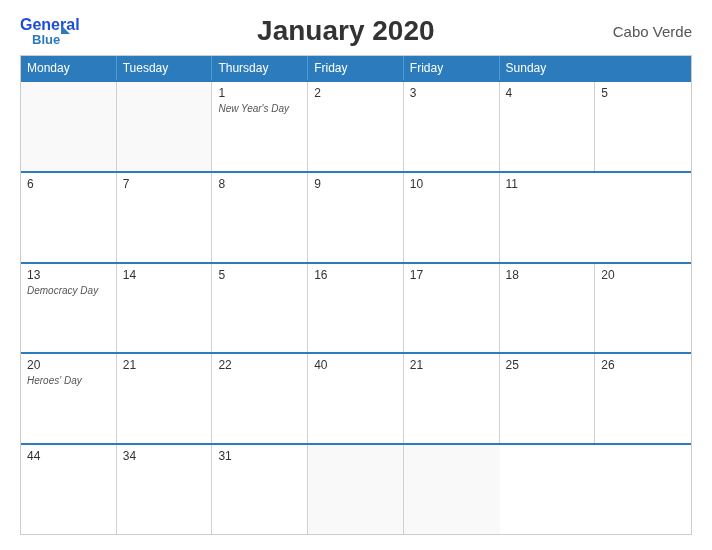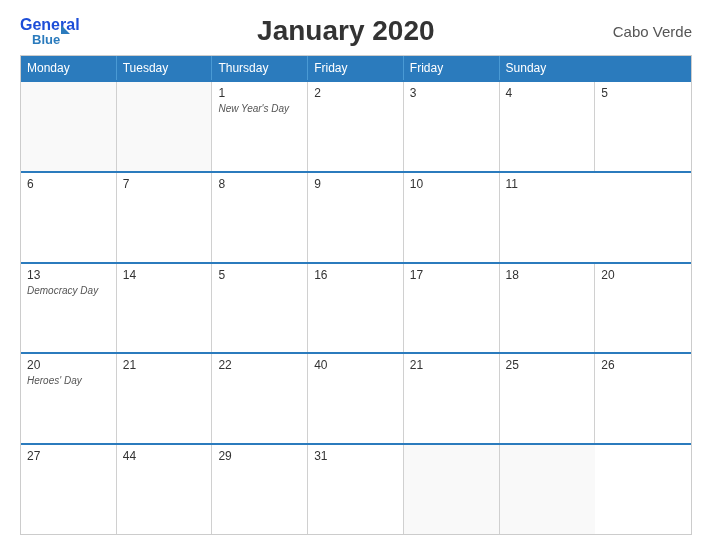--- a/index.html
+++ b/index.html
@@ -255,27 +255,24 @@
           </div>
           <div class="calendar-cell">
             <span class="day-number">25</span>
           </div>
           <div class="calendar-cell">
             <span class="day-number">26</span>
           </div>
         </div>
         <div class="calendar-week">
           <div class="calendar-cell">
-            <span class="day-number">27</span>
-          </div>
-          <div class="calendar-cell">
             <span class="day-number">44</span>
           </div>
           <div class="calendar-cell">
-            <span class="day-number">29</span>
+            <span class="day-number">34</span>
           </div>
           <div class="calendar-cell">
             <span class="day-number">31</span>
           </div>
           <div class="calendar-cell empty"></div>
           <div class="calendar-cell empty"></div>
         </div>
       </div>
   </div>
 

